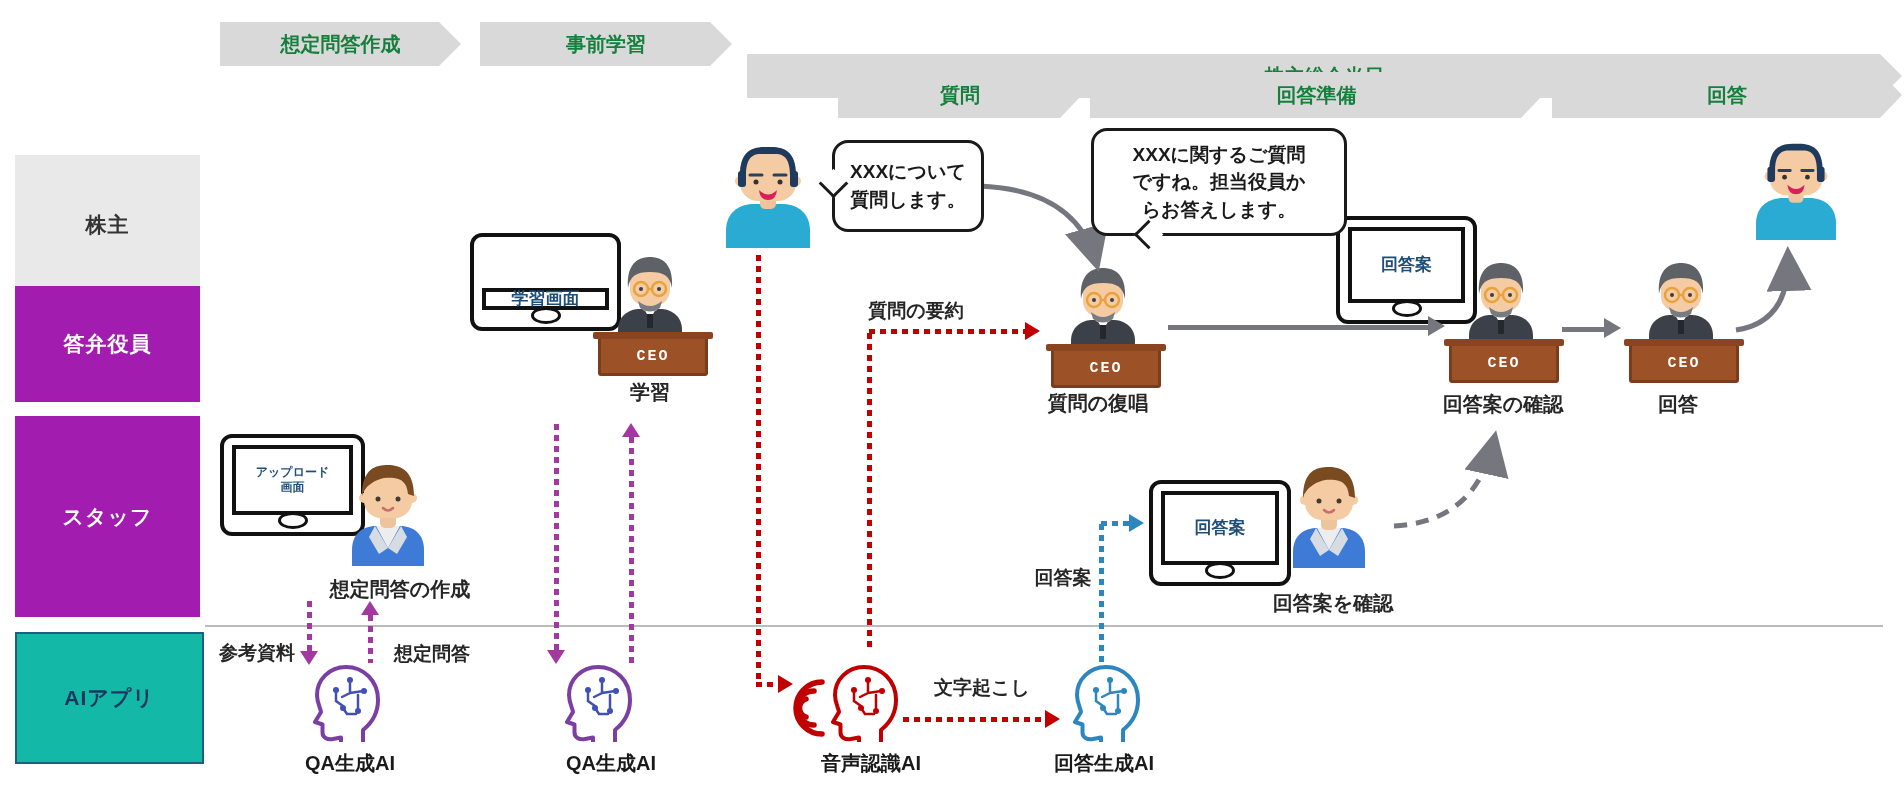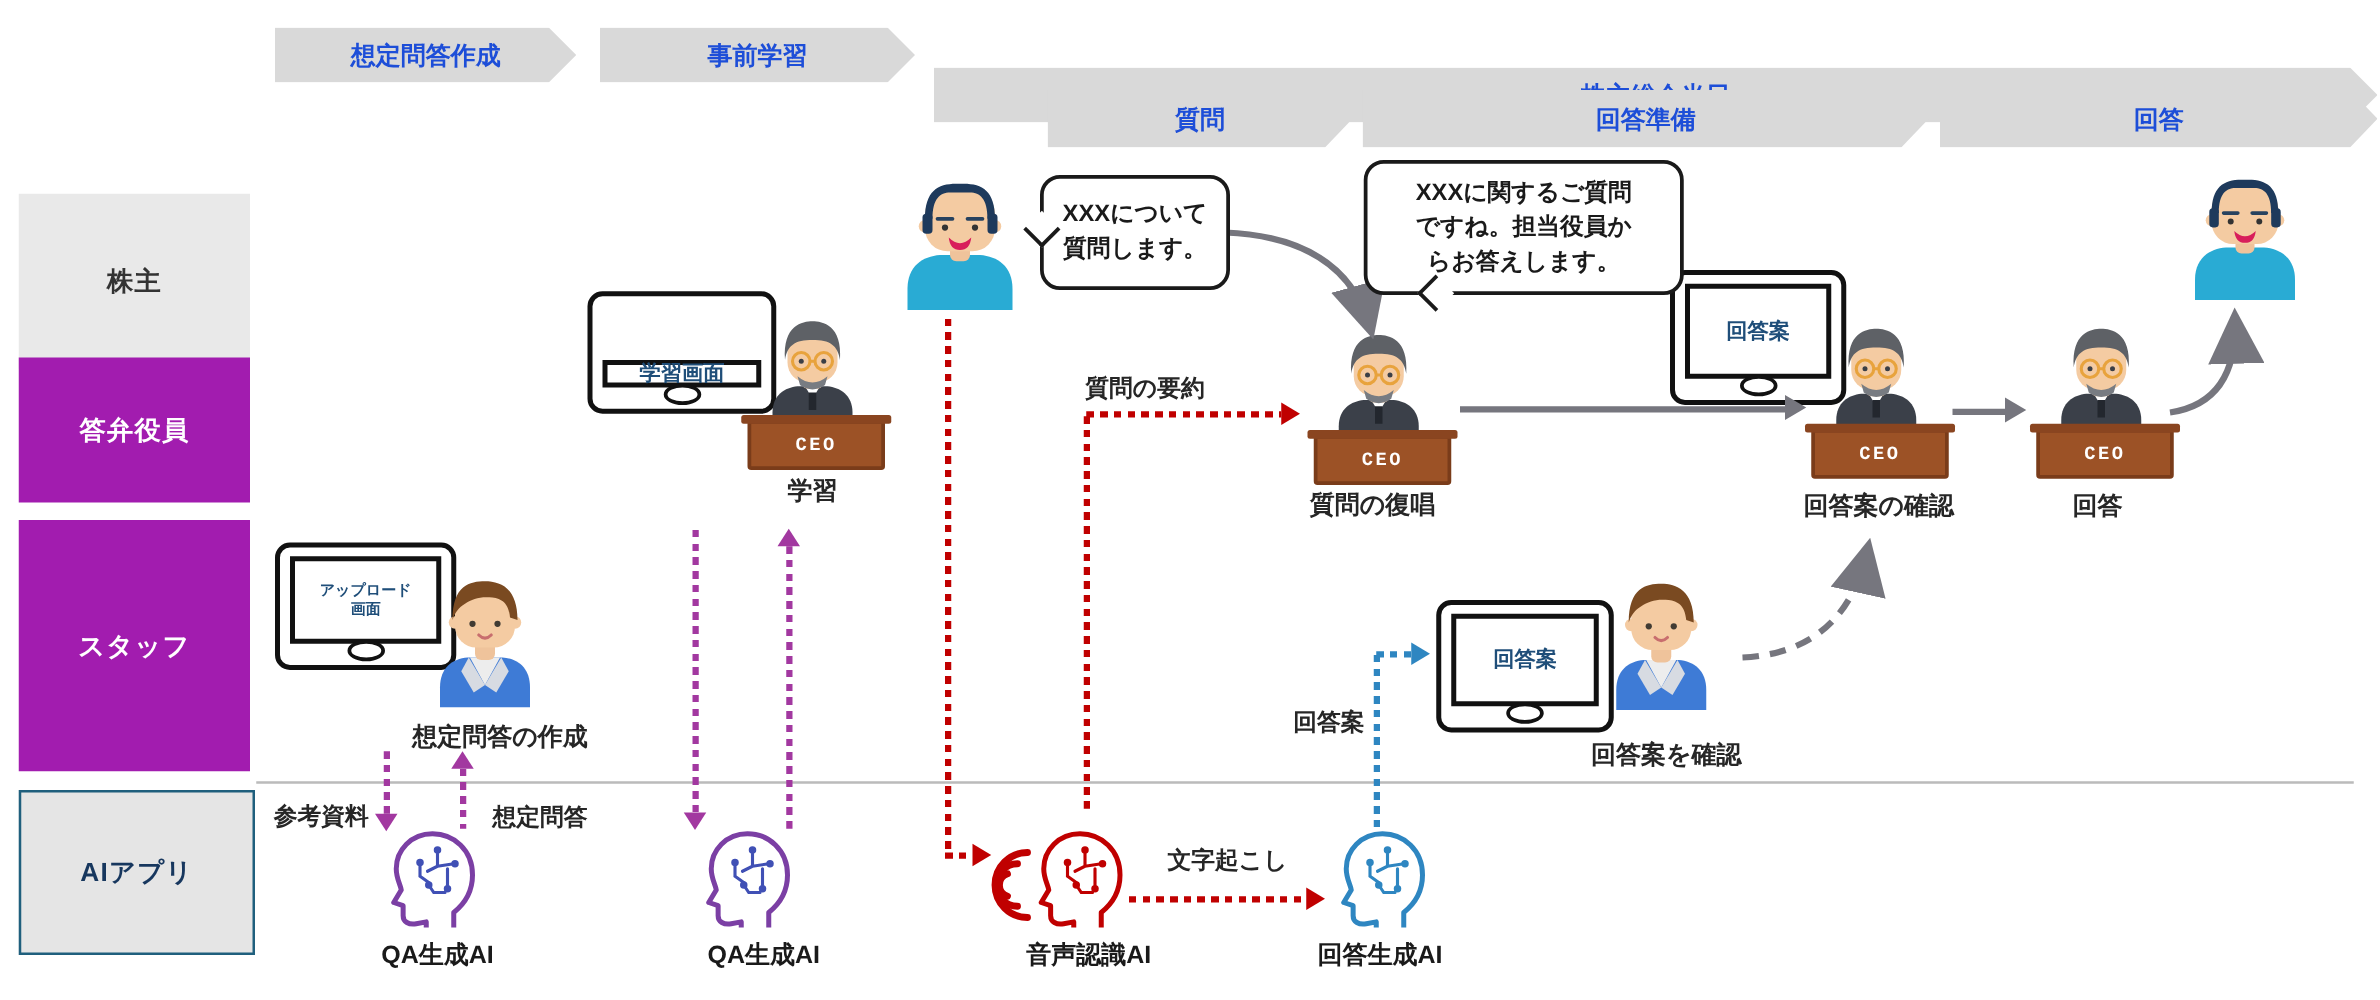--- a/index.html
+++ b/index.html
@@ -2,31 +2,31 @@
 <html><head>
 <meta charset="utf-8">
 <style>
   html,body{margin:0;padding:0;background:#fff;}
   #canvas{
     position:relative;width:1904px;height:800px;background:#fff;overflow:hidden;
     font-family:"Liberation Sans","DejaVu Sans",sans-serif;color:#262626;
   }
   .chevron{
     position:absolute;height:44px;background:#D9D9D9;display:flex;align-items:center;justify-content:center;
-    font-weight:bold;font-size:20px;color:#1d4ed8;
+    font-weight:bold;font-size:20px;color:#15803d;
     clip-path:polygon(0 0, calc(100% - 22px) 0, 100% 50%, calc(100% - 22px) 100%, 0 100%);
   }
   .chevron.r2{height:46px;}
   .lane{
     position:absolute;left:15px;width:185px;display:flex;align-items:center;justify-content:center;
     font-weight:bold;font-size:21px;letter-spacing:1px;
   }
   .lane.gray{background:#E9E9E9;color:#333;}
   .lane.teal{background:#a21caf;color:#fff;}
-  .lane.outline{background:#e5e5e5;border:2px solid #1F5F7D;color:#17375E;}
+  .lane.outline{background:#14b8a6;border:2px solid #1F5F7D;color:#17375E;}
   .sep{position:absolute;height:0;border-top:2px solid #BBB;}
   .caption{position:absolute;font-weight:bold;font-size:20px;color:#262626;white-space:nowrap;transform:translateX(-50%);}
   .flabel{position:absolute;font-weight:bold;font-size:19px;color:#262626;white-space:nowrap;transform:translateX(-50%);}
   .ailabel{position:absolute;font-weight:bold;font-size:20px;color:#1A1A1A;white-space:nowrap;transform:translateX(-50%);}
   .monitor{position:absolute;border:4px solid #111;border-radius:12px;background:#fff;}
   .monitor .screen{position:absolute;left:8px;right:8px;top:7px;bottom:17px;border:4px solid #111;background:#fff;
     display:flex;flex-direction:column;align-items:center;justify-content:center;text-align:center;
     font-weight:bold;color:#1F4E79;line-height:1.25;}
   .monitor .stand{position:absolute;left:50%;transform:translateX(-50%);bottom:3px;width:24px;height:11px;
     border:3px solid #111;border-radius:50%;background:#fff;}

